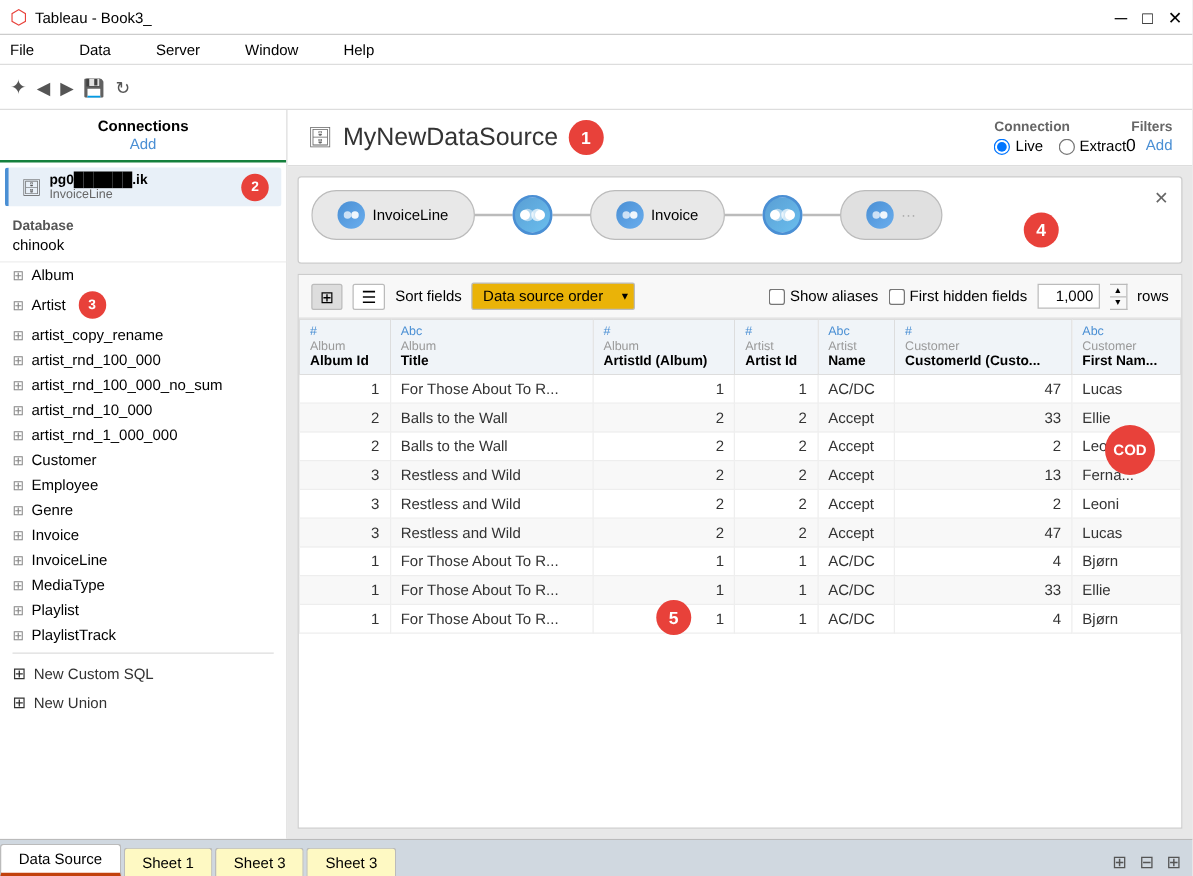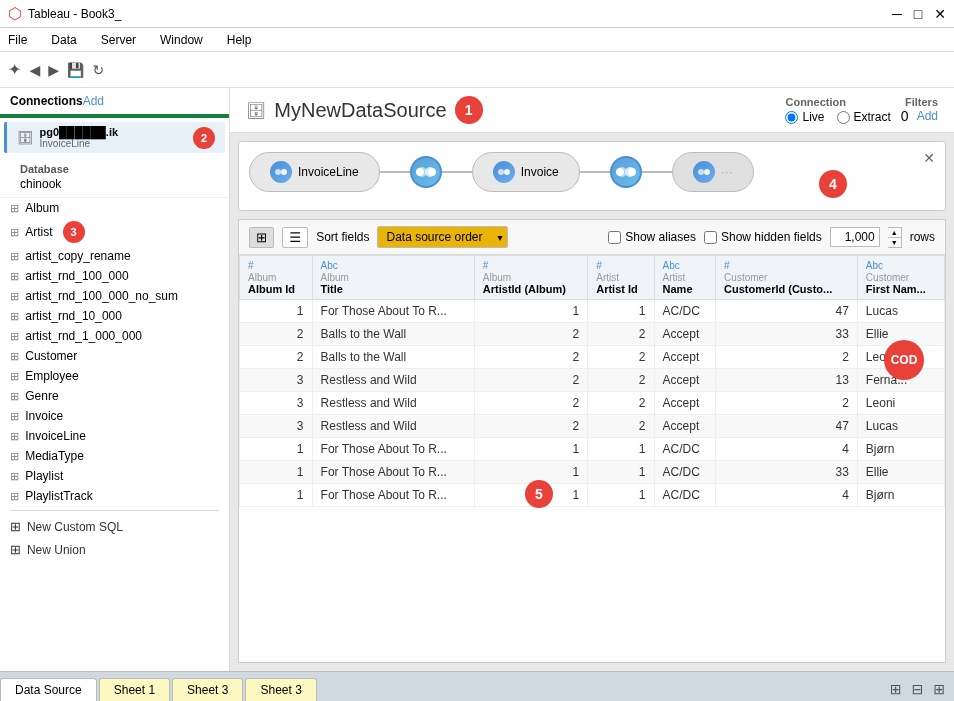--- a/index.html
+++ b/index.html
@@ -4,37 +4,37 @@
   <style>
     * { box-sizing: border-box; margin: 0; padding: 0; }
     body { font-family: 'Segoe UI', Arial, sans-serif; font-size: 12px; background: #f0f0f0; overflow: hidden; width: 954px; height: 701px; }
 
     
     .titlebar { background: #fff; border-bottom: 1px solid #ccc; height: 28px; display: flex; align-items: center; justify-content: space-between; padding: 0 8px; }
     .titlebar-left { display: flex; align-items: center; gap: 6px; font-size: 12px; }
     .titlebar-right { display: flex; gap: 12px; font-size: 14px; cursor: pointer; }
 
     
-    .menubar { background: #fff; border-bottom: 1px solid #ddd; height: 24px; display: flex; align-items: center; padding: 0 4px; gap: 16px; font-size: 12px; }
+    .menubar { background: #fff; border-bottom: 1px solid #ddd; height: 24px; display: flex; align-items: center; padding: 0 4px; gap: 28px; font-size: 12px; }
     .menubar span { cursor: pointer; padding: 2px 4px; }
 
     
     .toolbar { background: #fff; border-bottom: 1px solid #ddd; height: 36px; display: flex; align-items: center; padding: 0 8px; gap: 8px; }
 
     
     .main-layout { display: flex; height: calc(701px - 88px - 30px); }
 
     
     .sidebar { width: 230px; background: #fff; border-right: 1px solid #ddd; display: flex; flex-direction: column; overflow: hidden; }
-    .connections-header { padding: 6px 10px; display: flex; align-items: center; border-bottom: 4px solid #15803d; }
+    .connections-header { padding: 6px 10px; display: flex; align-items: center; border-bottom: 2px solid #15803d; flex-direction: column; }
     .connections-header-label { font-weight: bold; font-size: 12px; }
     .connections-add { color: #4a8fd4; cursor: pointer; font-size: 12px; }
     .connection-item { padding: 4px 10px; display: flex; align-items: center; gap: 6px; background: #e8f0f8; border-left: 3px solid #4a8fd4; margin: 4px; border-radius: 2px; }
     .conn-badge { background: #e8413a; color: #fff; border-radius: 50%; width: 22px; height: 22px; display: flex; align-items: center; justify-content: center; font-weight: bold; font-size: 11px; margin-left: auto; }
-    .db-section { padding: 6px 20px; border-bottom: 1px solid #eee; }
+    .db-section { padding: 6px 10px; border-bottom: 1px solid #eee; }
     .db-section-label { font-weight: bold; font-size: 11px; color: #555; margin-bottom: 2px; }
     .db-value { font-size: 12px; }
     .table-section { flex: 1; overflow-y: auto; }
     .table-header { padding: 6px 10px; display: flex; justify-content: space-between; align-items: center; }
     .table-header-label { font-weight: bold; font-size: 11px; color: #555; }
     .table-search-icon { cursor: pointer; font-size: 13px; color: #666; }
     .table-item { display: flex; align-items: center; gap: 6px; padding: 3px 10px; cursor: pointer; font-size: 12px; position: relative; }
     .table-icon { color: #888; font-size: 11px; }
     .table-number-badge { background: #e8413a; color: #fff; border-radius: 50%; width: 22px; height: 22px; display: flex; align-items: center; justify-content: center; font-weight: bold; font-size: 11px; margin-left: 4px; }
     .table-divider { border: none; border-top: 1px solid #ddd; margin: 4px 10px; }
@@ -42,21 +42,21 @@
 
     
     .content-area { flex: 1; background: #e8e8e8; display: flex; flex-direction: column; overflow: hidden; }
 
     
     .ds-header { background: #fff; padding: 8px 16px; display: flex; align-items: center; justify-content: space-between; border-bottom: 1px solid #ddd; }
     .ds-title-area { display: flex; align-items: center; gap: 8px; }
     .ds-icon { color: #666; font-size: 16px; }
     .ds-name { font-size: 20px; font-weight: normal; color: #333; }
     .ds-number-badge { background: #e8413a; color: #fff; border-radius: 50%; width: 28px; height: 28px; display: flex; align-items: center; justify-content: center; font-weight: bold; font-size: 14px; }
-    .ds-connection { display: flex; align-items: center; gap: 10px; }
+    .ds-connection { display: flex; align-items: center; gap: 0; }
     .ds-connection-label { font-size: 11px; color: #666; font-weight: bold; margin-bottom: 2px; }
     .radio-group { display: flex; gap: 12px; align-items: center; }
     .radio-option { display: flex; align-items: center; gap: 4px; font-size: 12px; cursor: pointer; }
     .ds-filters { text-align: right; }
     .ds-filters-label { font-size: 11px; color: #666; font-weight: bold; }
     .ds-filters-row { display: flex; align-items: center; gap: 8px; }
     .filter-count { font-size: 14px; }
     .filter-add { color: #4a8fd4; cursor: pointer; }
 
     
@@ -103,21 +103,21 @@
     .col-source { color: #999; font-size: 10px; }
     .col-name { font-weight: bold; font-size: 11px; }
     .data-table td { padding: 4px 8px; border: 1px solid #eee; white-space: nowrap; }
     .data-table tr:nth-child(even) td { background: #f8f8f8; }
     .num-cell { text-align: right; color: #333; }
     .text-cell { color: #333; }
 
     
     .bottom-tabs { height: 30px; background: #d0d8e0; display: flex; align-items: flex-end; border-top: 1px solid #bbb; }
     .bottom-tab { padding: 4px 14px; background: #fef9c3; border: 1px solid #bbb; border-bottom: none; margin-right: 2px; cursor: pointer; font-size: 12px; border-radius: 3px 3px 0 0; }
-    .bottom-tab.active { background: #fff; border-bottom: 1px solid #c2410c; margin-bottom: -1px; }
+    .bottom-tab.active { background: #fff; border-bottom: 4px solid #c2410c; margin-bottom: -1px; }
     .bottom-tab-actions { display: flex; align-items: center; gap: 4px; padding: 4px 6px; margin-left: auto; }
     .tab-action-btn { font-size: 14px; cursor: pointer; color: #555; padding: 0 3px; }
   </style>
 </head>
 <body>
 
 <div class="titlebar">
   <div class="titlebar-left">
     <span style="color:#e8413a; font-size:16px;">⬡</span>
     <span>Tableau - Book3_</span>
@@ -340,21 +340,21 @@
             <option>Alphabetic</option>
           </select>
         </div>
         <div class="grid-spacer"></div>
         <label class="show-aliases">
           <input type="checkbox" style="">
           <span>Show aliases</span>
         </label>
         <label class="show-hidden">
           <input type="checkbox" style="">
-          <span>Show hidden fields</span>
+          <span>First hidden fields</span>
         </label>
         <input class="rows-input" type="text" value="1,000" style="">
         <div class="rows-stepper">
           <span>▲</span>
           <span>▼</span>
         </div>
         <span class="rows-label">rows</span>
       </div>
       <div class="data-table-wrapper">
         <table class="data-table">

